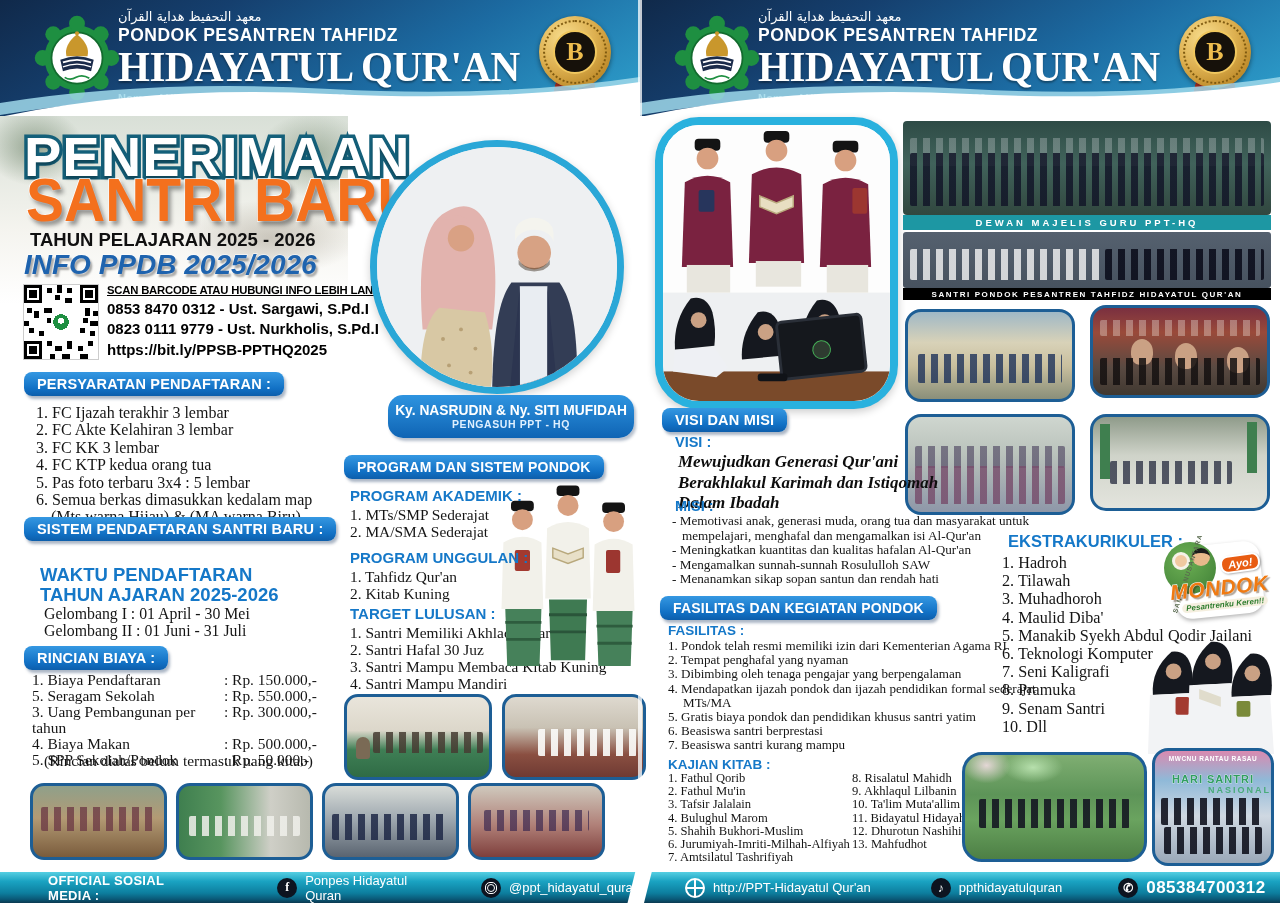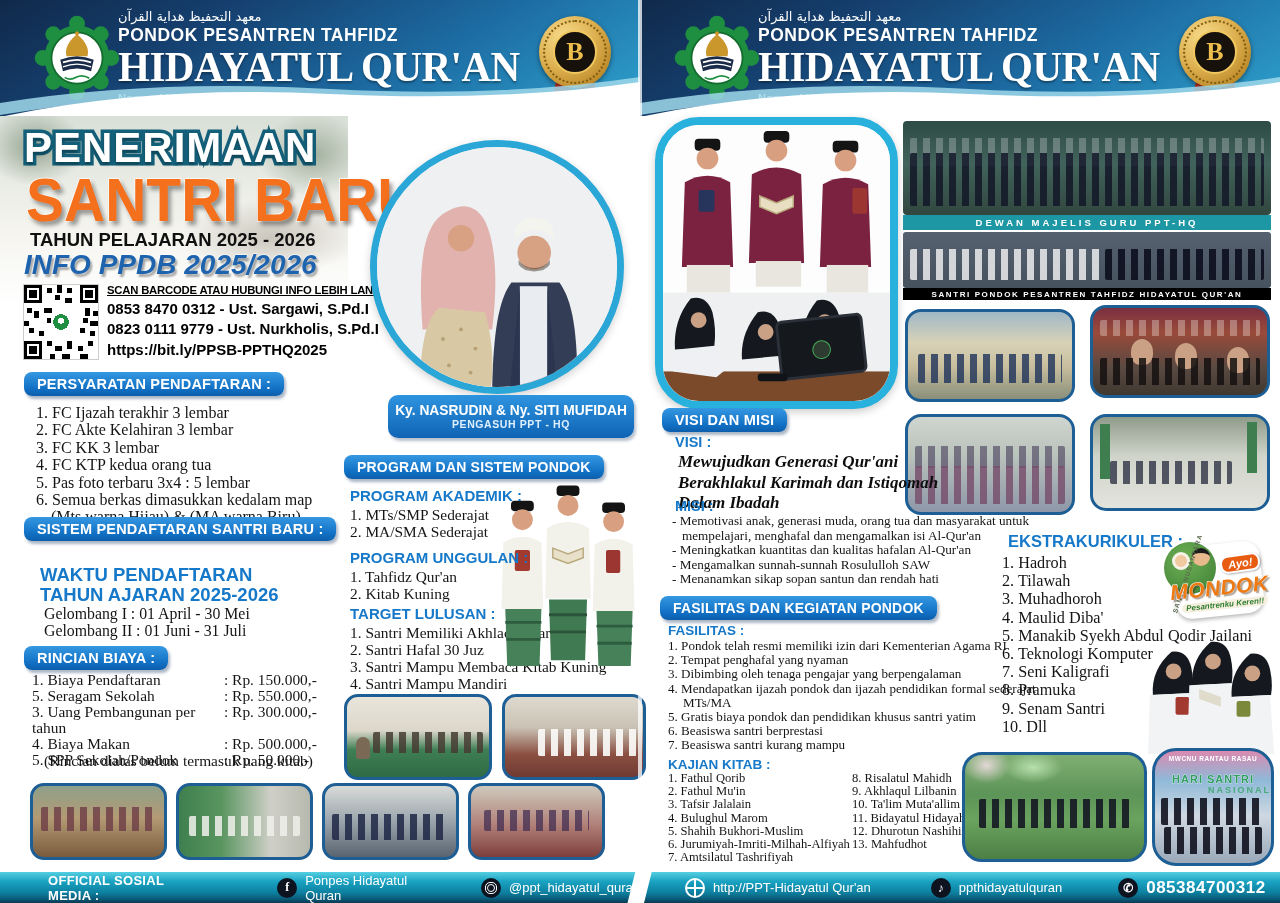--- a/index.html
+++ b/index.html
@@ -54,21 +54,21 @@
   .serif{font-family:"Liberation Serif",serif;color:#151515}
 
   
   .bg-building{position:absolute;left:0;top:116px;width:348px;height:196px;
     background:
      radial-gradient(70px 55px at 10% 16%, rgba(55,85,50,.45), transparent 70%),
      radial-gradient(80px 60px at 90% 20%, rgba(55,85,50,.38), transparent 70%),
      radial-gradient(120px 50px at 78% 62%, rgba(120,110,90,.35), transparent 75%),
      linear-gradient(180deg, rgba(185,198,182,.55) 0%, rgba(228,226,212,.38) 58%, rgba(255,255,255,0) 96%);
     z-index:1}
-  .title-top{position:absolute;left:24px;top:124px;font-size:42px;font-weight:bold;letter-spacing:1px;color:#fff;
+  .title-top{position:absolute;left:24px;top:124px;font-size:56px;font-weight:bold;letter-spacing:1px;color:#fff;
     -webkit-text-stroke:7px #14607a;paint-order:stroke fill;text-shadow:0 3px 3px rgba(0,0,0,.28);z-index:4}
   .title-main{position:absolute;left:26px;top:165px;font-size:57px;font-weight:bold;color:#f4701d;letter-spacing:0;
     -webkit-text-stroke:1.5px #ffffff;paint-order:stroke fill;text-shadow:3px 4px 4px rgba(30,30,30,.45);transform:scaleY(1.06);transform-origin:left top;z-index:4}
   .title-year{position:absolute;left:30px;top:229px;font-size:18.5px;font-weight:bold;color:#101010;z-index:4}
   .title-info{position:absolute;left:24px;top:249px;font-size:28px;font-weight:bold;font-style:italic;color:#1e63ae;
     -webkit-text-stroke:1px #fff;paint-order:stroke fill;text-shadow:2px 3px 2px rgba(20,20,20,.35);z-index:4}
   .qr{position:absolute;left:23px;top:284px;width:76px;height:76px;background:#fff;border:1px solid #ccc;z-index:4}
   .contact{position:absolute;left:107px;top:284px;width:280px;z-index:4}
   .c-scan{font-weight:bold;font-size:11.3px;text-decoration:underline;letter-spacing:-.2px;color:#000;white-space:nowrap}
   .c-line{font-weight:bold;font-size:15px;color:#000;margin-top:3.5px;white-space:nowrap}
@@ -79,21 +79,21 @@
   .cost-list{position:absolute;left:32px;top:672px;width:300px;font-size:15.4px;line-height:15.9px;z-index:4}
   .cost-row{display:flex}
   .cost-label{flex:0 0 192px}
   .cost-value{white-space:nowrap}
   .cost-note{position:absolute;left:44px;top:752px;font-size:15.4px;z-index:4}
 
   
   .couple{position:absolute;left:370px;top:140px;width:254px;height:254px;border-radius:50%;
     border:7px solid #2aa7d7;overflow:hidden;background:#edf0f2;z-index:4;box-shadow:0 3px 8px rgba(0,0,0,.18)}
   .couple svg{width:100%;height:100%;display:block}
-  .couple-cap{position:absolute;left:388px;top:395px;width:246px;height:43px;border-radius:10px;
+  .couple-cap{position:absolute;left:388px;top:395px;width:246px;height:43px;border-radius:15px;
     background:linear-gradient(180deg,#2e94e0,#0f64b4);box-shadow:2px 3px 3px rgba(15,45,90,.3);
     display:flex;flex-direction:column;align-items:center;justify-content:center;z-index:5}
   .couple-cap .l1{color:#fff;font-weight:bold;font-size:13.8px;white-space:nowrap}
   .couple-cap .l2{color:#dff0ff;font-weight:bold;font-size:10.5px;letter-spacing:.6px}
 
   .pg-list{position:absolute;font-size:15.4px;line-height:16.5px;z-index:4}
   .pg-item{white-space:nowrap}
 
   
   .photo{position:absolute;border:3px solid #1d5e95;border-radius:14px;overflow:hidden;z-index:4;background:#cfd4d0}
@@ -612,21 +612,21 @@
             <path d="M0,44 l42,-2 4,60 h-48 z" fill="#f2f3f5"></path>
             <rect x="8" y="48" width="14" height="16" rx="2" fill="#7a8a3a"></rect>
           </g>
       </g>
     </svg>
   </div>
 
   <div class="photo" style="left:322px;top:752px;width:185px;height:110px;border-radius:20px;background:radial-gradient(40px 30px at 12% 10%, rgba(240,220,225,.9), transparent 60%),radial-gradient(50px 26px at 38% 12%, rgba(190,230,180,.9), transparent 60%),linear-gradient(180deg,#7fae72 0%,#5d9458 38%,#6aa35f 62%,#4d7f45 100%)">
     <div class="crowd" style="--c:rgba(18,20,32,.88);left:8%;right:8%;top:42%;height:28%"></div>
   </div>
-  <div class="photo" style="left:512px;top:748px;width:122px;height:118px;border-radius:24px;background:linear-gradient(180deg,#d98ab0 0%,#8fb9d8 26%,#cfd8e2 58%,#9aa8b8 100%)">
+  <div class="photo" style="left:512px;top:748px;width:122px;height:118px;border-radius:16px;background:linear-gradient(180deg,#d98ab0 0%,#8fb9d8 26%,#cfd8e2 58%,#9aa8b8 100%)">
     <div style="position:absolute;left:0;right:0;top:4px;text-align:center;color:#fff;font-weight:bold;font-size:6.5px;letter-spacing:.5px">MWCNU RANTAU RASAU</div>
     <div style="position:absolute;left:0;right:0;top:22px;text-align:center;color:#2f9e5f;font-weight:bold;font-size:11px;letter-spacing:1px;-webkit-text-stroke:.5px #fff;paint-order:stroke fill">HARI SANTRI</div>
     <div style="position:absolute;left:0;right:0;top:34px;text-align:right;color:#3aa86a;font-weight:bold;font-size:9px;letter-spacing:2px;opacity:.85">NASIONAL</div>
     <div class="crowd" style="--c:rgba(16,18,30,.9);left:5%;right:5%;top:42%;height:24%"></div>
     <div class="crowd" style="--c:rgba(16,18,30,.9);left:8%;right:8%;top:68%;height:24%"></div>
   </div>
 
   <footer class="footer">
     <span class="f-item" style="margin-left:45px">
       <span class="f-icon globe"></span>

